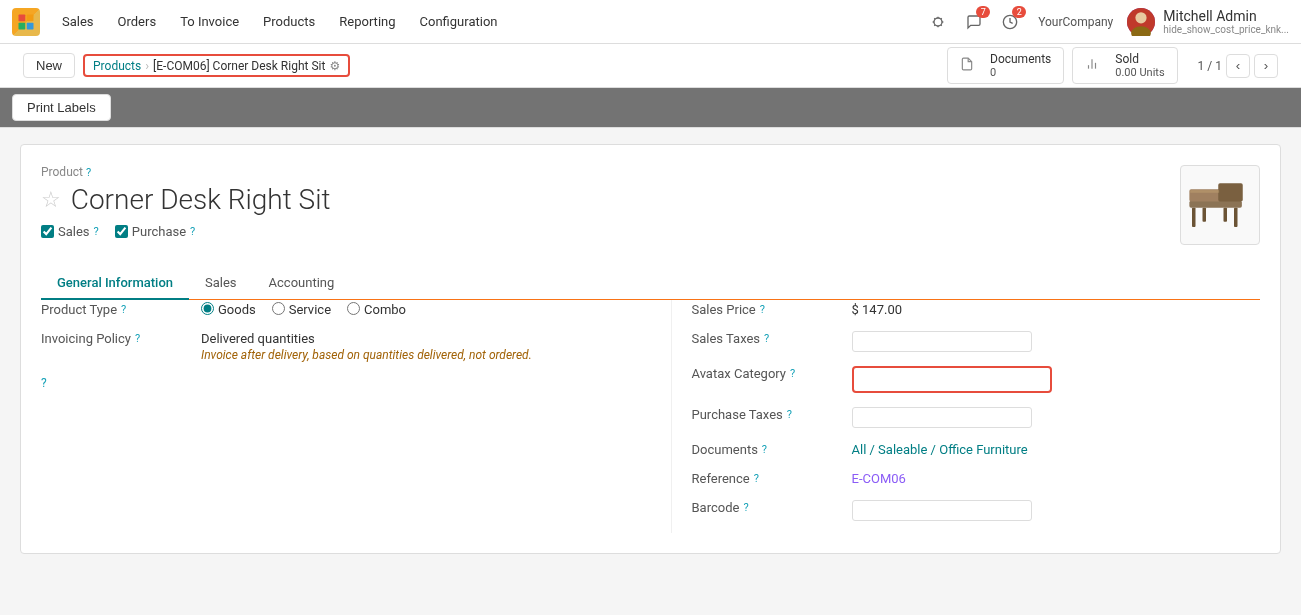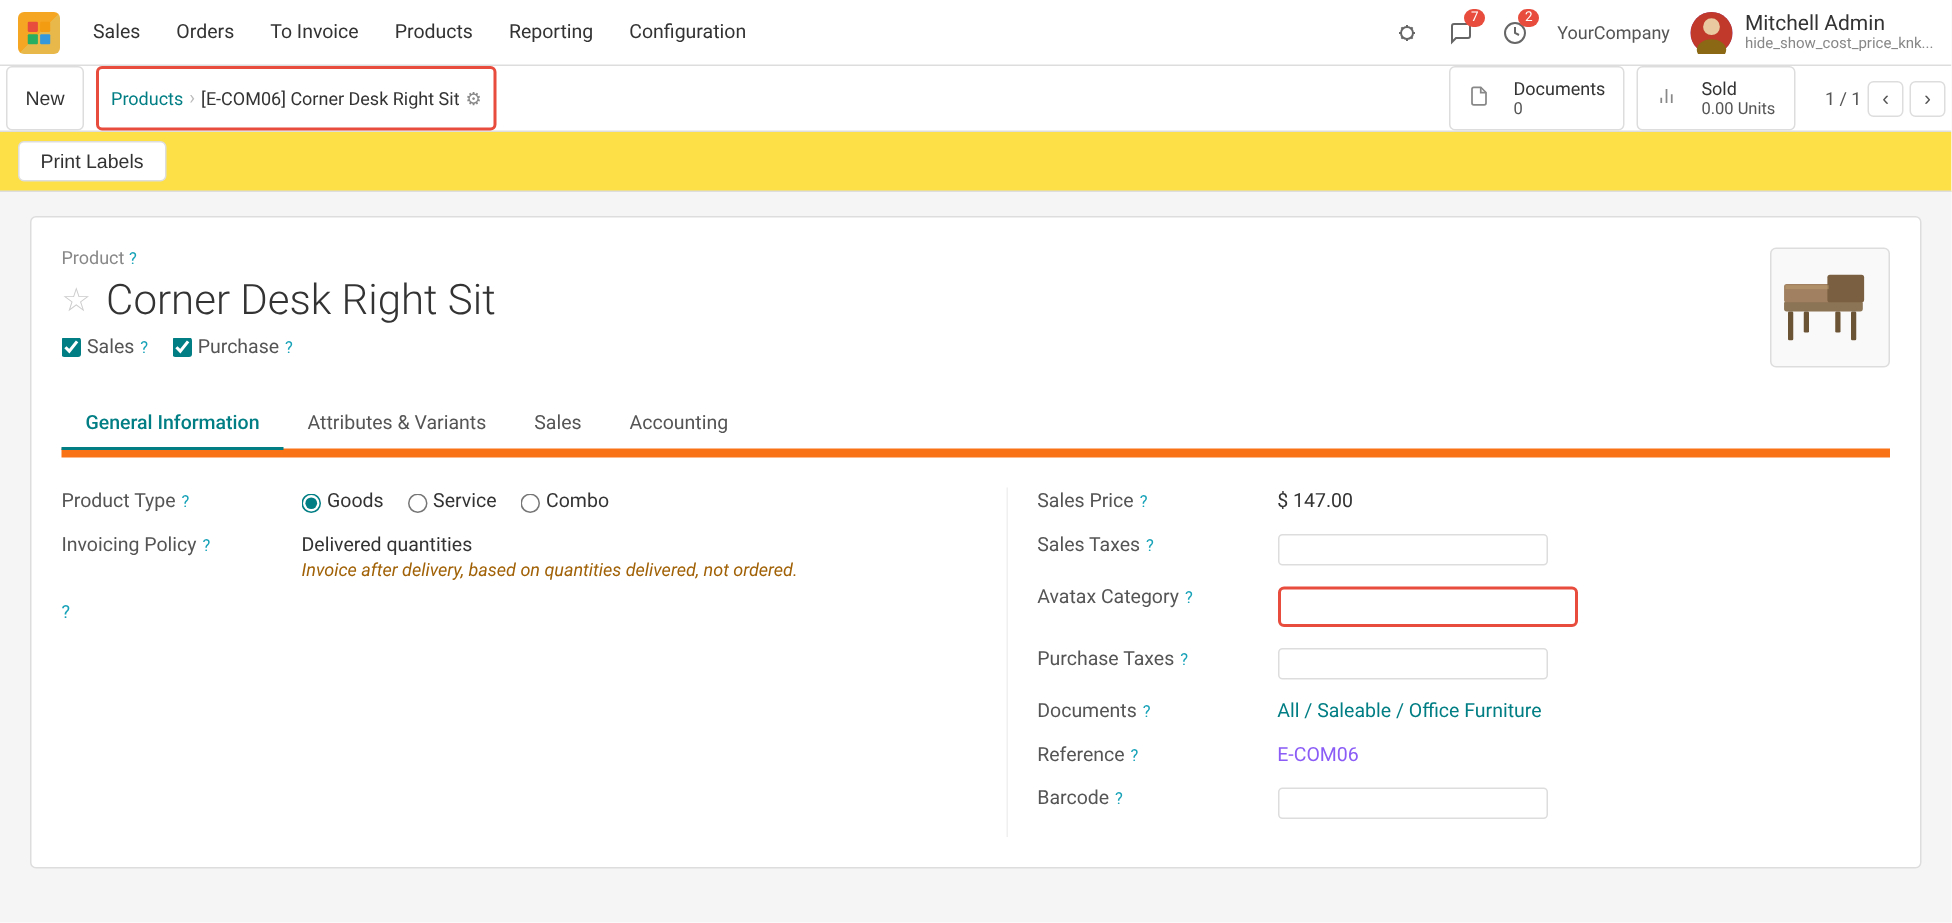--- a/index.html
+++ b/index.html
@@ -55,21 +55,22 @@
       color: #fff; font-size: 11px; font-weight: bold;
     }
     .user-info { font-size: 14px; color: #333; }
     .user-info-sub { font-size: 10px; color: #888; }
 
     
     .breadcrumb-bar {
       background: #fff;
       border-bottom: 1px solid #ddd;
       display: flex;
-      padding: 0 4px;
+      align-items: center;
+      padding: 0 23px;
       height: 44px;
       gap: 8px;
     }
     .btn-new {
       border: 1px solid #ddd;
       background: #fff;
       padding: 4px 12px;
       border-radius: 4px;
       cursor: pointer;
       font-size: 13px;
@@ -97,21 +98,21 @@
       display: flex; align-items: center; gap: 4px; font-size: 12px; color: #555; margin-left: 12px;
     }
     .pag-btn {
       width: 24px; height: 24px; border: 1px solid #ddd; background: #fff;
       border-radius: 4px; cursor: pointer; display: flex; align-items: center; justify-content: center;
       color: #555;
     }
 
     
     .action-bar {
-      background: #fde047;
+      background: #737373;
       border-bottom: 1px solid #ddd;
       padding: 6px 12px;
     }
     .btn-print {
       border: 1px solid #ddd; background: #fff;
       padding: 5px 14px; border-radius: 4px; cursor: pointer;
       font-size: 13px; color: #333;
     }
 
     
@@ -145,21 +146,21 @@
     .checkbox-label input { accent-color: #017e84; }
     .product-image {
       width: 80px; height: 80px; border: 1px solid #ddd; border-radius: 4px;
       background: #f9f9f9; display: flex; align-items: center; justify-content: center;
       overflow: hidden;
     }
     .product-image svg { width: 70px; height: 70px; }
 
     
     .tabs {
-      display: flex; border-bottom: 6px solid #f97316; margin-bottom: 20px;
+      display: flex; border-bottom: 1px solid #f97316; 
     }
     .tab {
       padding: 8px 16px; cursor: pointer; font-size: 13px; color: #555;
       border-bottom: 2px solid transparent; margin-bottom: -1px;
     }
     .tab.active {
       color: #017e84; border-bottom: 2px solid #017e84; font-weight: 500;
     }
 
     
@@ -170,21 +171,21 @@
     .form-section-right { padding-left: 20px; border-left: 1px solid #f0f0f0; }
     .form-row {
       display: flex; align-items: flex-start; margin-bottom: 12px;
     }
     .form-label {
       width: 160px; flex-shrink: 0; font-size: 13px; color: #555; padding-top: 2px;
       display: flex; align-items: center; gap: 4px;
     }
     .form-value { flex: 1; font-size: 13px; color: #333; padding-top: 2px; }
     .radio-group { display: flex; gap: 16px; align-items: center; }
-    .radio-label { display: flex; align-items: flex-end; gap: 4px; font-size: 13px; cursor: pointer; color: #333; }
+    .radio-label { display: flex; align-items: flex-start; gap: 4px; font-size: 13px; cursor: pointer; color: #333; }
     .radio-label input[type=radio] { accent-color: #017e84; }
     .form-hint { font-size: 12px; color: #a16207; font-style: italic; margin-top: 2px; }
     .form-question { font-size: 12px; color: #17a2b8; cursor: pointer; }
     .price-value { font-size: 13px; color: #333; }
     .avatax-input {
       border: 2px solid #e74c3c; border-radius: 4px;
       padding: 4px 8px; width: 200px; font-size: 13px;
       outline: none; background: #fff;
     }
     .category-value { color: #017e84; font-size: 13px; cursor: pointer; }
@@ -340,21 +341,20 @@
             <rect x="44" y="43" width="4" height="16" fill="#6B5335" rx="1"></rect>
             <rect x="5" y="22" width="35" height="14" fill="#A08060" rx="2"></rect>
             <rect x="38" y="15" width="28" height="21" fill="#7A6040" rx="2"></rect>
             <rect x="6" y="23" width="33" height="3" fill="#C0A070" opacity="0.5"></rect>
           </svg>
         </div>
       </div>
 
       <div class="tabs">
         <div class="tab active">General Information</div>
-        <div class="tab">Attributes &amp; Variants</div>
         <div class="tab">Sales</div>
         <div class="tab">Accounting</div>
       </div>
 
       <div class="form-two-col">
 
         <div class="form-section-left">
 
           <div class="form-row">
             <div class="form-label">

